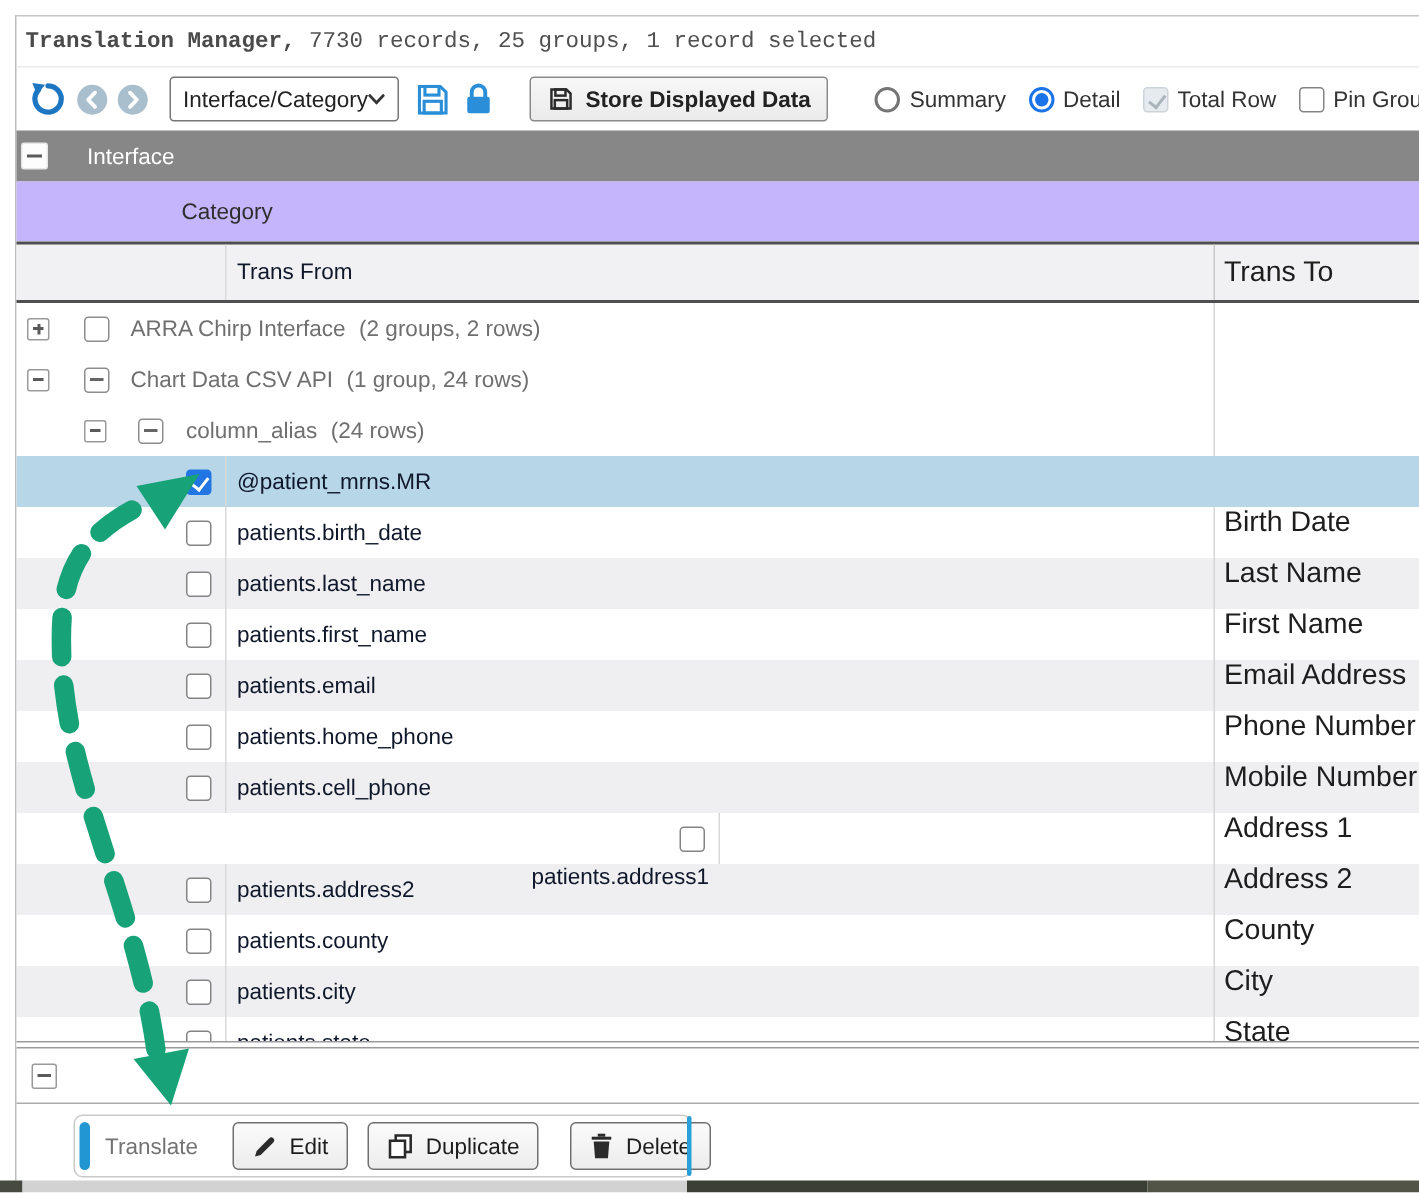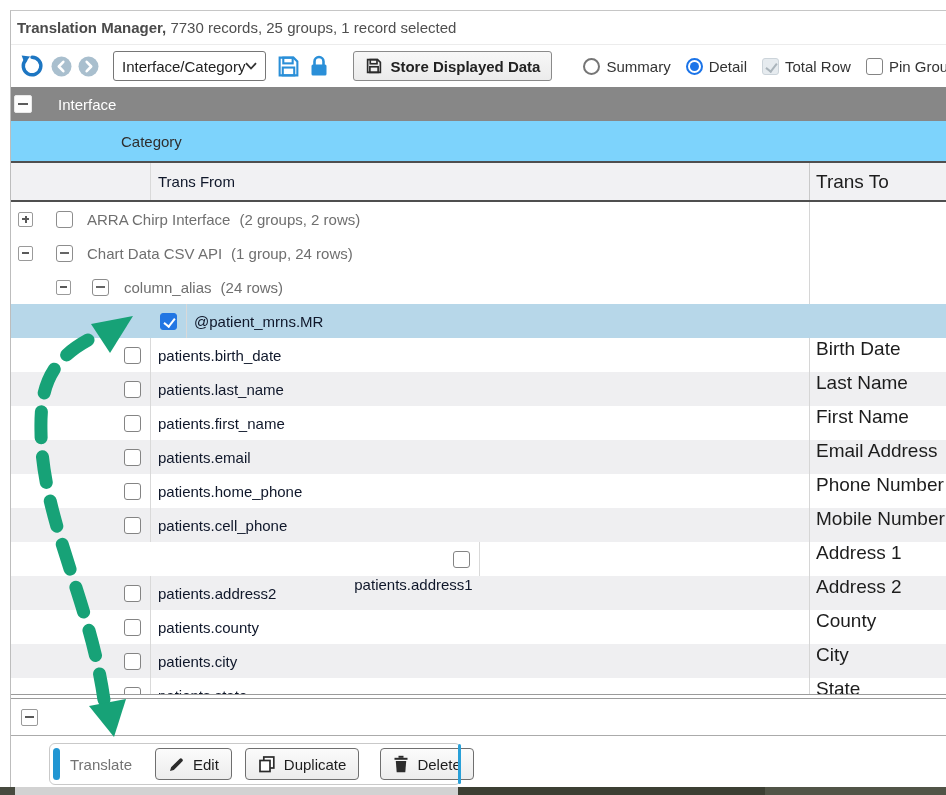--- a/index.html
+++ b/index.html
@@ -5,21 +5,21 @@
   * { margin:0; padding:0; box-sizing:border-box; }
   html,body { width:946px; height:795px; overflow:hidden; background:#fff;
     font-family:"Liberation Sans", sans-serif; color:#1d1d1d; }
   body { position:relative; }
 
   .widget { position:absolute; left:10px; top:10px; width:936px; height:777px;
     border-left:1px solid #bdbdbd; border-top:1px solid #c6c6c6; background:#fff; }
 
   
   .titlebar { height:34px; line-height:33px; padding-left:6px; font-size:15px;
-    color:#4f4f4f; border-bottom:1px solid #ececec; white-space:nowrap; }
+    color:#4f4f4f; border-bottom:1px solid #ececec; white-space:nowrap;font-family:Liberation Mono, monospace; }
   .titlebar b { font-weight:bold; color:#4a4a4a; }
 
   
   .toolbar { height:42px; display:flex; align-items:center; white-space:nowrap; overflow:visible; }
   .tb-icon { display:inline-flex; align-items:center; justify-content:center; cursor:pointer; }
   .undo { margin-left:8px; }
   .circ { margin-left:6px; }
   .selectbox { margin-left:14px; width:174px; height:30px; border:1px solid #767676;
     border-radius:3px; background:#fff; display:flex; align-items:center; font-size:15px;
     padding:0 8px; color:#222; }
@@ -47,21 +47,21 @@
   .cb.indet::before { content:""; position:absolute; left:3px; right:3px; top:50%;
     margin-top:-1px; height:2px; background:#666; }
   .tb-cb { margin-left:15px; }
 
   
   .hdr-interface { height:34px; background:#878787; color:#fff; display:flex; align-items:center;
     font-size:15px; }
   .hdr-interface .treebox { margin-left:3px; width:18px; height:18px; background:#fdfdfd;
     border:1px solid #e8e8e8; }
   .hdr-interface .hlabel { margin-left:26px; }
-  .hdr-category { height:40px; background:#7dd3fc; display:flex; align-items:center;
+  .hdr-category { height:40px; background:#c4b5fd; display:flex; align-items:center;
     font-size:15px; color:#2e2e2e; }
   .hdr-category .hlabel { margin-left:110px; }
   .colheader { height:41px; background:#f1f1f3; border-top:2px solid #4f4f4f;
     border-bottom:2px solid #4f4f4f; display:flex; font-size:15px; color:#2b2b2b; }
   .colheader .from, .colheader .to { display:flex; align-items:center; }
 
   
   .grid-body { height:492px; overflow:hidden; }
   .row { display:flex; height:34px; align-items:stretch; background:#fff; }
   .row.alt { background:#efeff1; }
@@ -221,21 +221,21 @@
       <div class="row group lvl2">
         <div class="cell from" style="width:798px;">
           <span class="treebox "></span>
           <span class="cb indet"></span>
           <span class="glabel">column_alias</span>
           <span class="gmeta">(24 rows)</span>
         </div>
         <div class="cell to"></div>
       </div>
       <div class="row leaf selected">
-        <div class="cell from" style="width:798px;padding-left:36px;">
+        <div class="cell from" style="width:798px;">
           <div class="gutter">
             <span class="cb checked"></span>
           </div>
           <span class="flabel">@patient_mrns.MR</span>
         </div>
       </div>
       <div class="row leaf">
         <div class="cell from" style="width:798px;">
           <div class="gutter">
             <span class="cb "></span>

